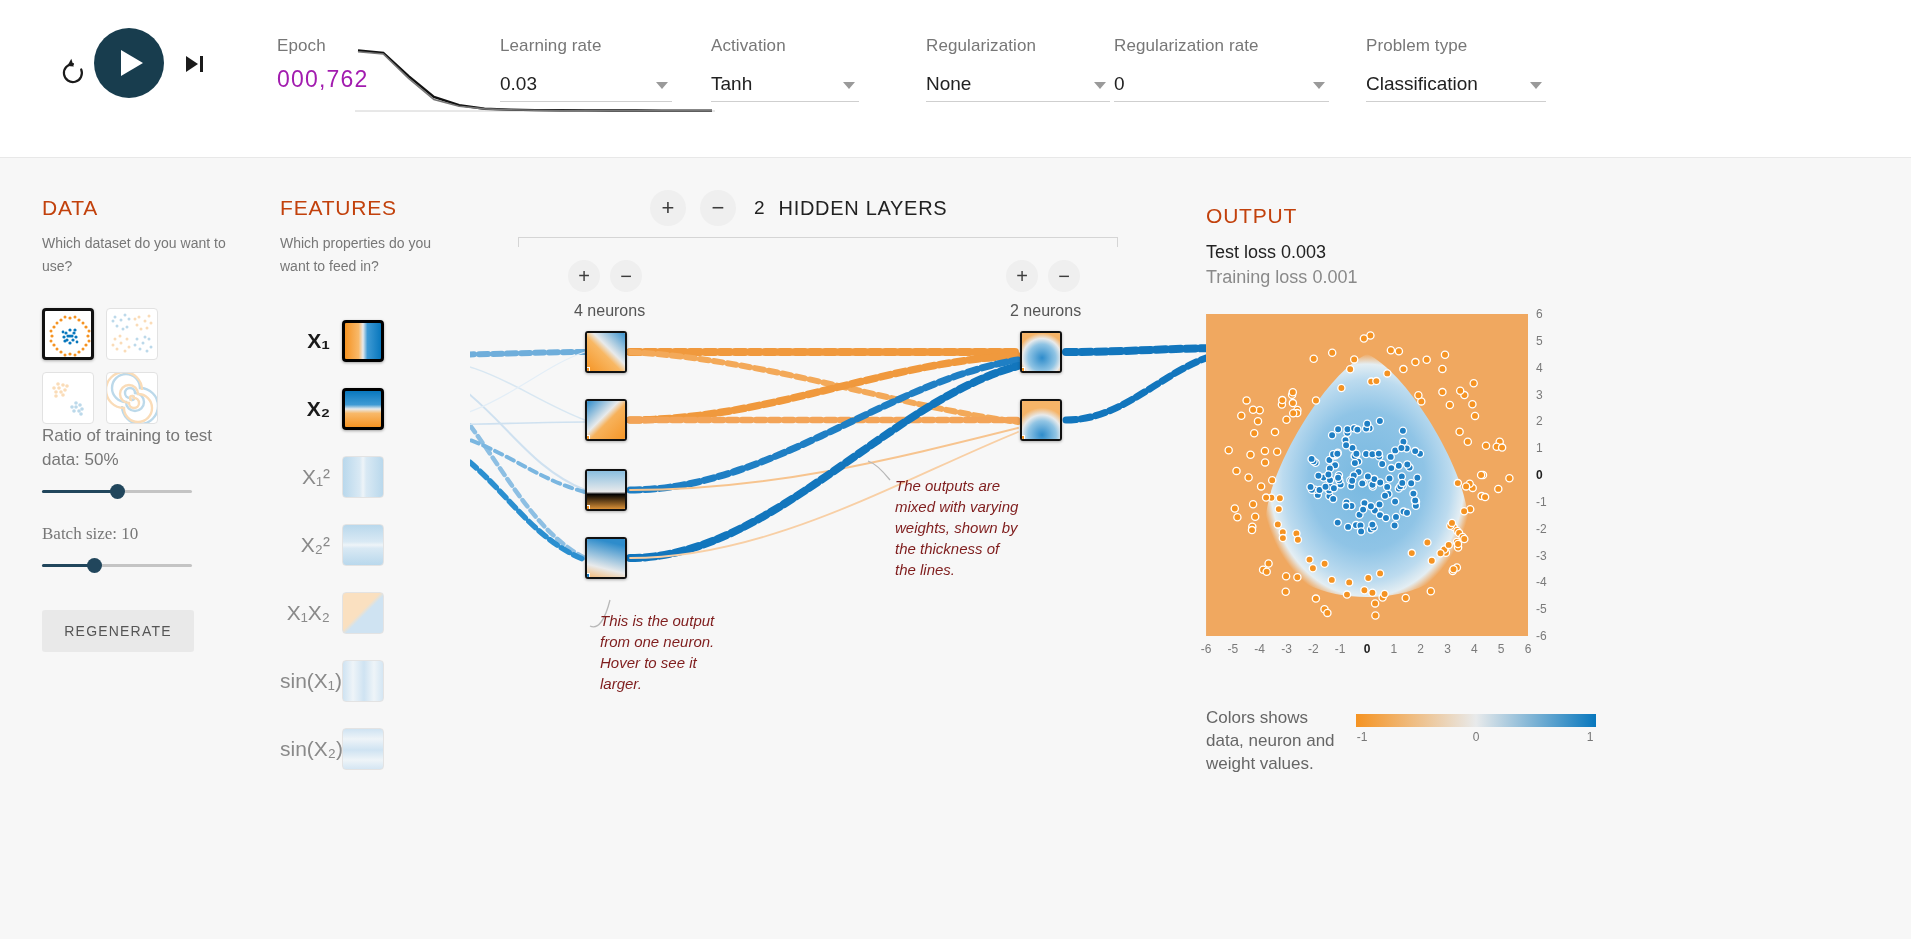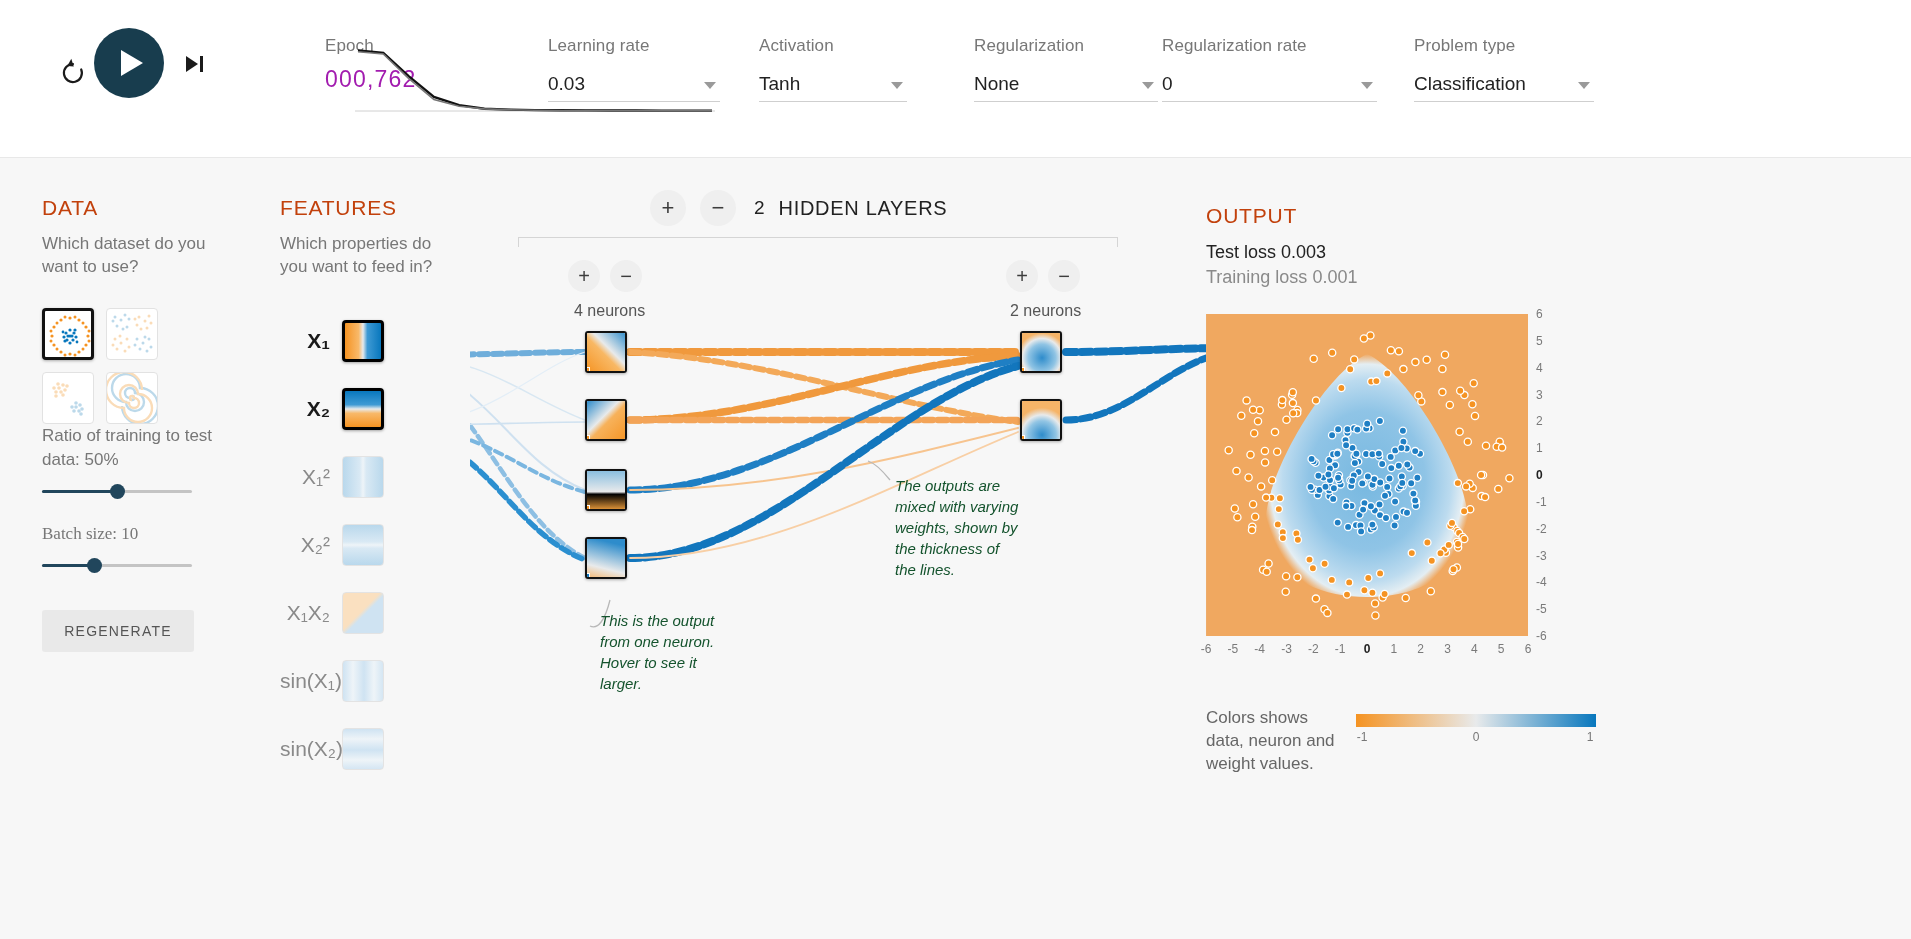--- a/index.html
+++ b/index.html
@@ -32,21 +32,21 @@
     border-left: 22px solid #ffffff;
     border-top: 13px solid transparent;
     border-bottom: 13px solid transparent;
     margin-left: 6px;
   }
   .step-btn {
     position: absolute; left: 180px; top: 50px; width: 32px; height: 28px;
     cursor: pointer;
   }
 
-  .field { position: absolute; margin-left: 48px; }
+  .field { position: absolute; }
   .field .flabel {
     font-size: 17px; color: #777777; font-weight: 400;
     letter-spacing: 0.1px; white-space: nowrap;
   }
   .field .fstatic {
     font-size: 23px; color: #a21caf; font-weight: 400;
     letter-spacing: 1.2px; margin-top: 10px;
   }
   .select-wrap {
     margin-top: 14px; position: relative;
@@ -62,21 +62,21 @@
     border-left: 6px solid transparent;
     border-right: 6px solid transparent;
     border-top: 7px solid #9a9a9a;
   }
 
   
   .colhead {
     font-size: 21px; color: #c2410c; letter-spacing: 0.8px; font-weight: 400;
   }
   .colsub {
-    font-size: 17px; color: #777; line-height: 23px; margin-top: 12px;
+    font-size: 14px; color: #777; line-height: 23px; margin-top: 12px;
   }
 
   
   .data-panel { position: absolute; left: 42px; top: 196px; width: 200px; }
   .ds-grid { margin-top: 30px; display: flex; flex-wrap: wrap; gap: 12px; width: 170px;}
   .ds-thumb {
     width: 52px; height: 52px; border-radius: 4px; background: #fff;
     border: 1px solid #e2e2e2; position: relative; overflow: hidden; cursor: pointer;
   }
   .ds-thumb.sel { border: 3px solid #111; box-shadow: 0 1px 3px rgba(0,0,0,.3); }
@@ -144,21 +144,21 @@
   .node {
     position: absolute; width: 42px; height: 42px;
     border: 2px solid #111; border-radius: 3px; overflow: hidden;
     box-shadow: 0 1px 3px rgba(0,0,0,.3); cursor: pointer;
   }
   .node .bias {
     position: absolute; left: -6px; bottom: -5px; width: 9px; height: 9px;
     border: 1px solid #fff;
   }
   .annot {
-    position: absolute; font-size: 15px; font-style: italic; color: #14532d;
+    position: absolute; font-size: 15px; font-style: italic; color: #7f1d1d;
     line-height: 21px; width: 140px;
   }
 
   
   .out-panel { position: absolute; left: 1206px; top: 204px; }
   .loss-line { font-size: 18px; color: #222; margin-top: 14px; }
   .loss-line.train { color: #8a8a8a; margin-top: 4px; }
   .loss-chart {
     position: absolute; left: 355px; top: 40px; width: 360px; height: 72px;
   }

